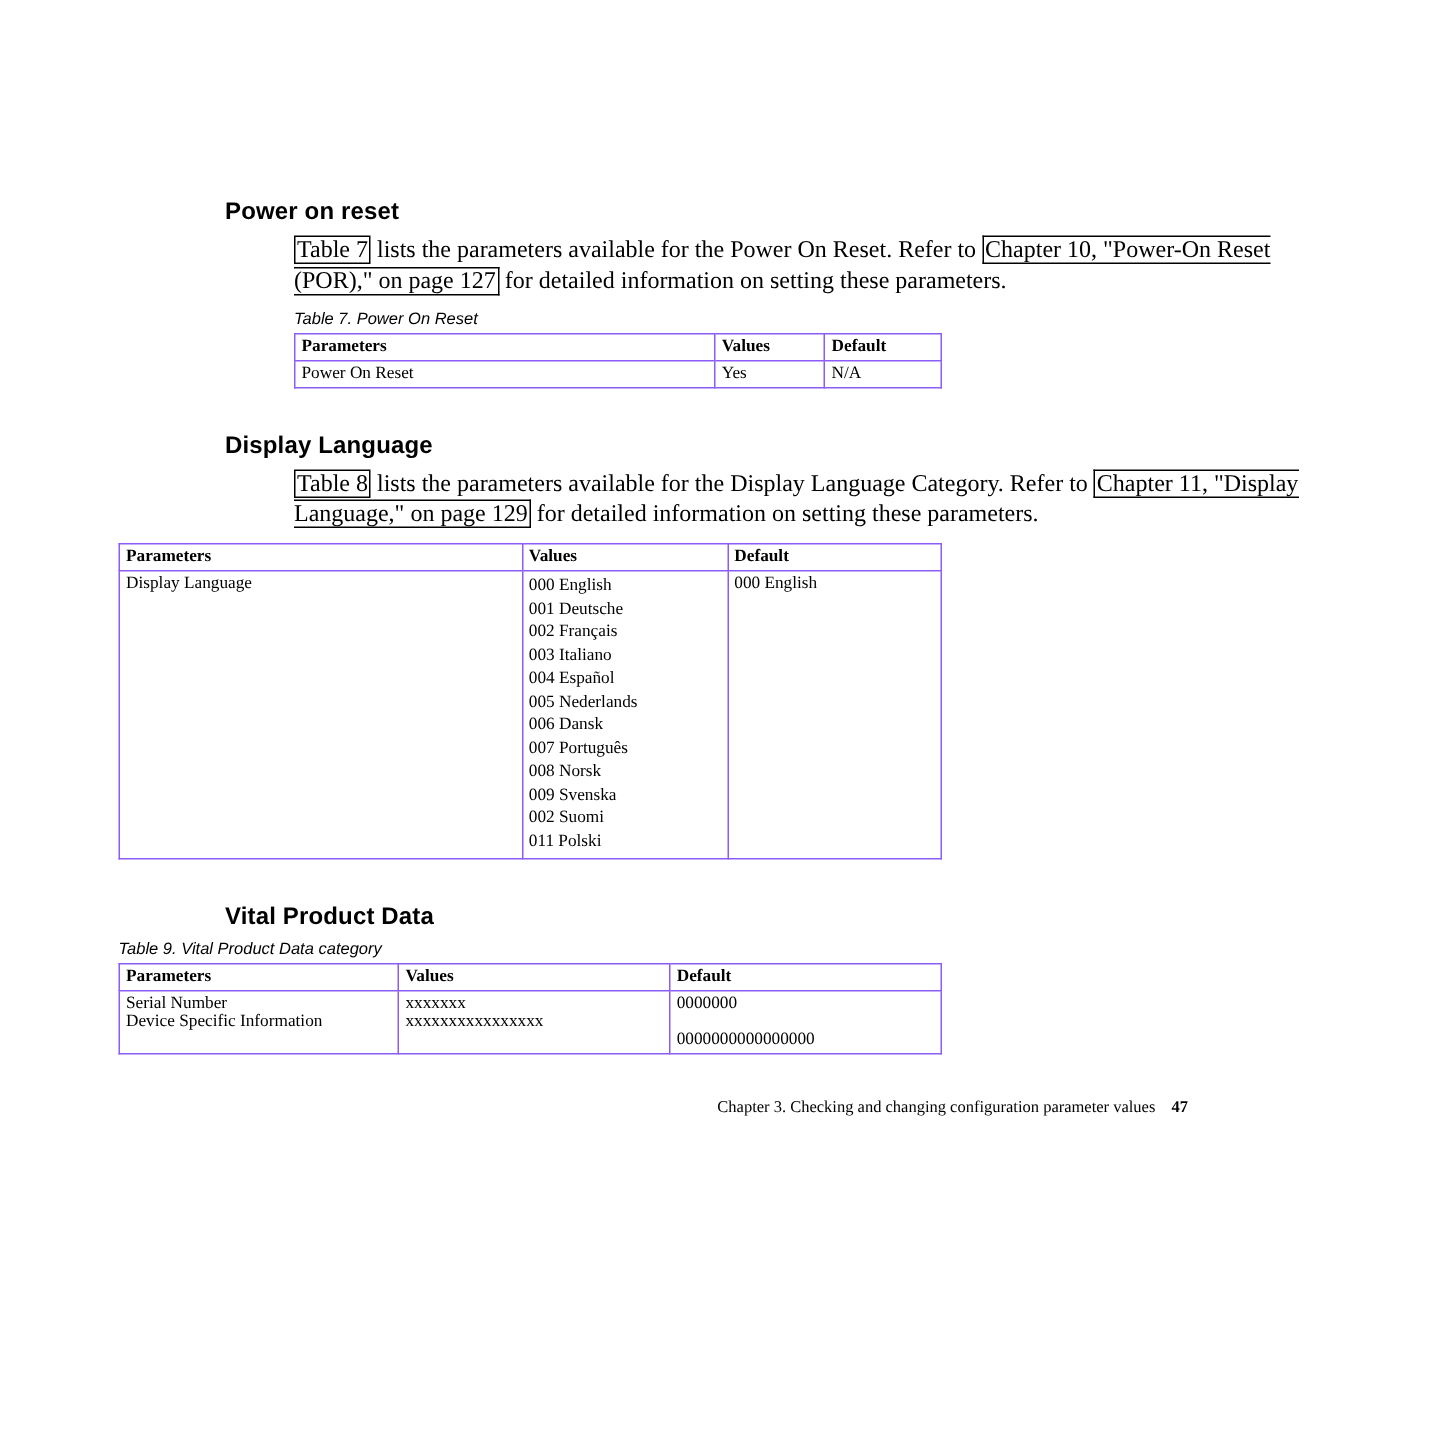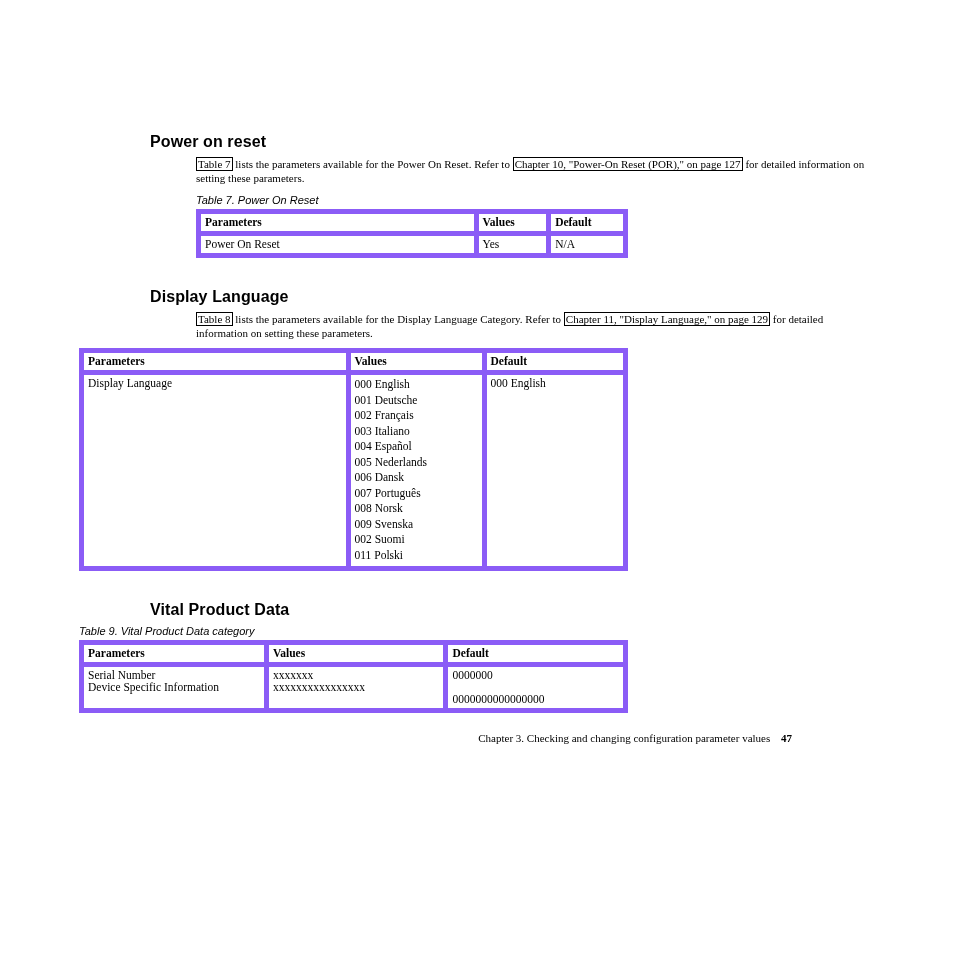--- a/index.html
+++ b/index.html
@@ -22,21 +22,21 @@
     padding: 133px 80px 40px 150px;
   }
   h2 {
     font-family: Arial, Helvetica, sans-serif;
     font-weight: 700;
     font-size: 16px;
     margin: 0 0 6px 0;
     letter-spacing: 0.1px;
   }
   .para {
-    font-size: 11px;
+    font-size: 16px;
     line-height: 1.3;
     margin: 0 0 8px 46px;
   }
   .link { text-decoration: none; border: 1px solid #000; padding: 0 1px; }
   .caption {
     font-family: Arial, Helvetica, sans-serif;
     font-style: italic;
     font-size: 11px;
     margin: 6px 0 3px 46px;
   }
@@ -45,21 +45,21 @@
     border-collapse: collapse;
     width: 432px;
     margin-left: 46px;
     font-size: 11.5px;
   }
   table.wide {
     width: 549px;
     margin-left: -71px;
   }
   th, td {
-    border: 5px solid #8b5cf6;
+    border: 1px solid #8b5cf6;
     padding: 2px 4px 3px 4px;
     text-align: left;
     vertical-align: top;
     font-weight: normal;
   }
   th {
     font-weight: 700;
   }
   .sect { margin-bottom: 30px; }
   .values-cell div { line-height: 1.35; }

